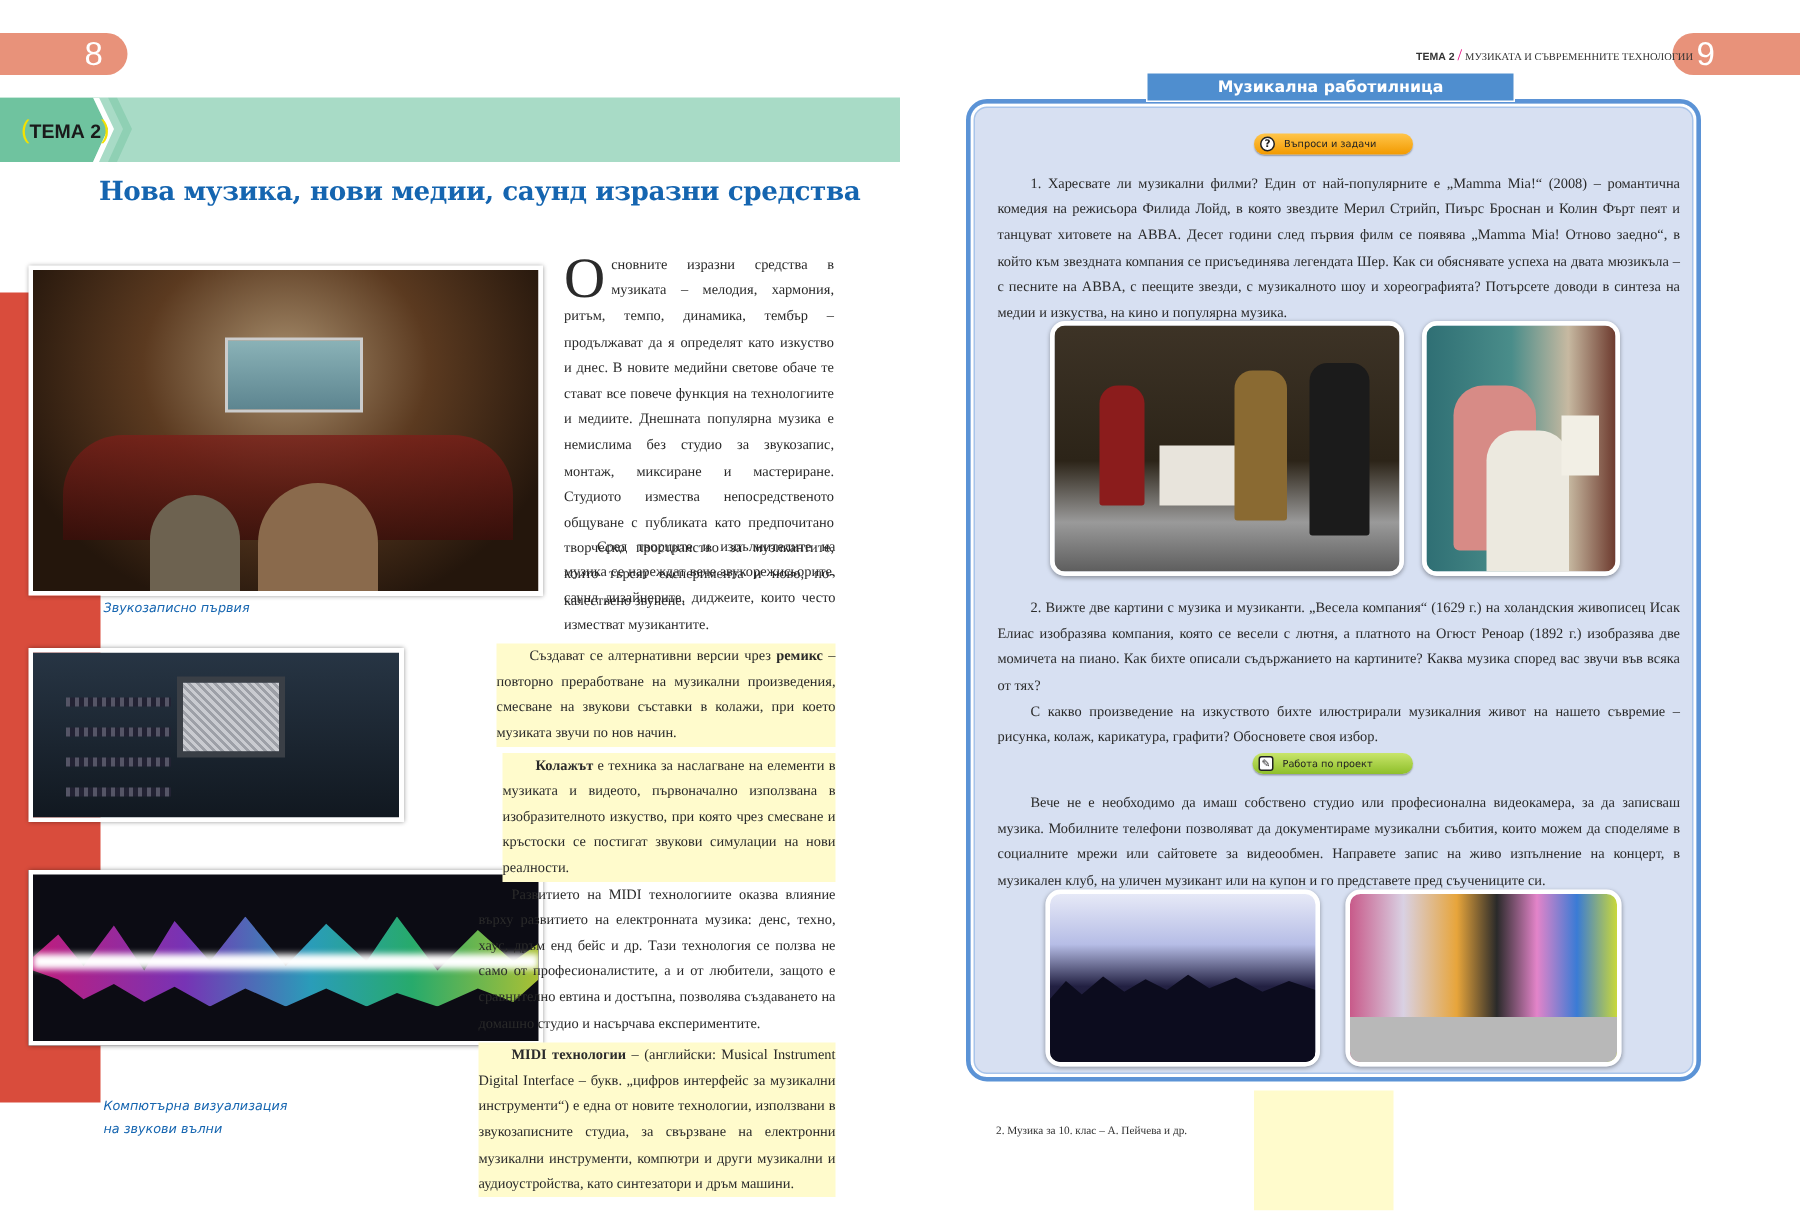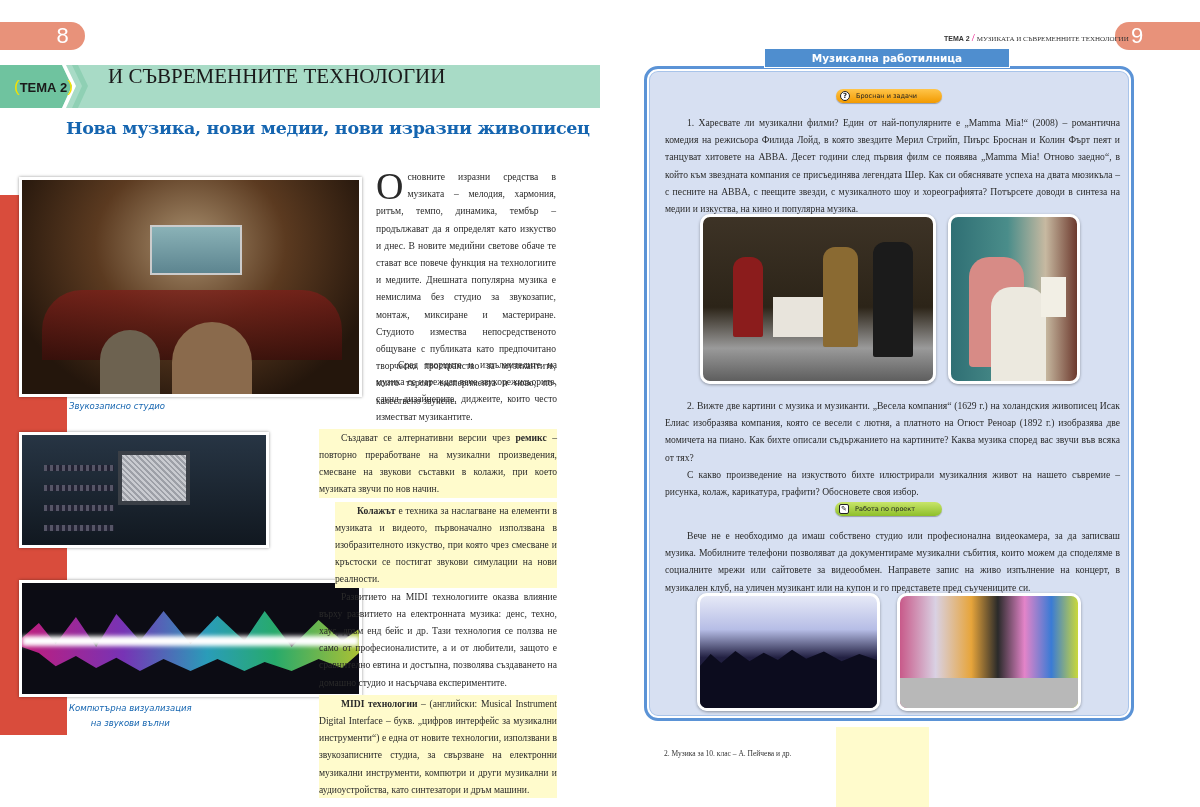--- a/index.html
+++ b/index.html
@@ -84,70 +84,69 @@
 <div class="running-head">
   <b>ТЕМА 2</b><span class="slash">/</span><span>МУЗИКАТА И СЪВРЕМЕННИТЕ ТЕХНОЛОГИИ</span>
 </div>
 
 <div class="topic-band">
   <div class="topic-tab"></div>
   <div class="chev1"></div>
   <div class="chev2"></div>
   <div class="topic-label"><span class="paren">(</span><span>ТЕМА 2</span><span class="paren">)</span></div>
   <div class="topic-title">
-    <div>И СЪВРЕМЕННИТЕ ТЕХНОЛОГИИ</div>
   </div>
 </div>
 
-<div class="section-title">Нова музика, нови медии, нови изразни живописец</div>
+<div class="section-title">Нова музика, нови медии, саунд изразни средства</div>
 
 <div class="red-bar"></div>
 
 <div class="photo studio">
   <div class="desk"></div>
     <div class="monitor"></div>
     <div class="person1"></div>
     <div class="person2"></div>
 </div>
-<div class="caption" style="left:69px; top:399px;">Звукозаписно студио</div>
+<div class="caption" style="left:69px; top:399px;">Звукозаписно първия</div>
 
 <div class="photo rack">
   <div class="screen"></div>
   <div class="strip" style="top:30px"></div>
     <div class="strip" style="top:50px"></div>
     <div class="strip" style="top:70px"></div>
     <div class="strip" style="top:90px"></div>
 </div>
 
 <div class="photo wave">
   <div class="band"></div>
     <div class="core"></div>
 </div>
-<div class="caption" style="left:69px; top:701px;text-align:center;">
+<div class="caption" style="left:69px; top:731px;">
   <div>Компютърна визуализация</div>
   <div>на звукови вълни</div>
 </div>
 
 <div class="body-text" style="left:376px; top:168px; width:180px;">
   <p><span class="dropcap">О</span><span>сновните изразни средства в музиката – мелодия, хармония, ритъм, темпо, динамика, тембър – продължават да я определят като изкуство и днес. В новите медийни светове обаче те стават все повече функция на технологиите и медиите. Днешната популярна музика е немислима без студио за звукозапис, монтаж, миксиране и мастериране. Студиото измества непосредственото общуване с публиката като предпочитано творческо пространство за музикантите, които търсят експеримента и ново, по-качествено звучене.</span></p>
 </div>
 <div class="body-text" style="left:319px; top:356px; width:238px;">
   <p class="indent" style="padding-left:57px;">Сред творците и изпълнителите на музика се нареждат вече звукорежисьорите, саунд дизайнерите, диджеите, които често изместват музикантите.</p>
-  <p class="indent hl" style="margin-top:4px;"><span>Създават се алтернативни версии чрез </span><b>ремикс</b><span> – повторно преработване на музикални произведения, смесване на звукови съставки в колажи, при което музиката звучи по нов начин.</span></p>
+  <p class="indent hl" style="margin-top:4px;margin-left:12px;"><span>Създават се алтернативни версии чрез </span><b>ремикс</b><span> – повторно преработване на музикални произведения, смесване на звукови съставки в колажи, при което музиката звучи по нов начин.</span></p>
   <p class="indent hl" style="margin-top:4px;margin-left:16px;"><b>Колажът</b><span> е техника за наслагване на елементи в музиката и видеото, първоначално използвана в изобразителното изкуство, при която чрез смесване и кръстоски се постигат звукови симулации на нови реалности.</span></p>
   <p class="indent" style="margin-top:0;">Развитието на MIDI технологиите оказва влияние върху развитието на електронната музика: денс, техно, хаус, дръм енд бейс и др. Тази технология се ползва не само от професионалистите, а и от любители, защото е сравнително евтина и достъпна, позволява създаването на домашно студио и насърчава експериментите.</p>
   <p class="indent hl" style="margin-top:4px;"><b>MIDI технологии</b><span> – (английски: Musical Instrument Digital Interface – букв. „цифров интерфейс за музикални инструменти“) е една от новите технологии, използвани в звукозаписните студиа, за свързване на електронни музикални инструменти, компютри и други музикални и аудиоустройства, като синтезатори и дръм машини.</span></p>
 </div>
 
 <div class="workshop"></div>
 <div class="workshop-title">Музикална работилница</div>
 
 <div class="pill orange">
   <span class="ic">?</span>
-  <span>Броснан и задачи</span>
+  <span>Въпроси и задачи</span>
 </div>
 
 <div class="ws-text" style="top:114px;">
   <p class="indent">1. Харесвате ли музикални филми? Един от най-популярните е „Mamma Mia!“ (2008) – романтична комедия на режисьора Филида Лойд, в която звездите Мерил Стрийп, Пиърс Броснан и Колин Фърт пеят и танцуват хитовете на ABBA. Десет години след първия филм се появява „Mamma Mia! Отново заедно“, в който към звездната компания се присъединява легендата Шер. Как си обяснявате успеха на двата мюзикъла – с песните на ABBA, с пеещите звезди, с музикалното шоу и хореографията? Потърсете доводи в синтеза на медии и изкуства, на кино и популярна музика.</p>
 </div>
 
 <div class="framed painting1">
   <div class="table"></div>
   <div class="fig" style="left:30px; top:40px; width:30px; height:80px; background:#8b1c1c;"></div>
   <div class="fig" style="left:120px; top:30px; width:35px; height:100px; background:#8a6a32;"></div>

